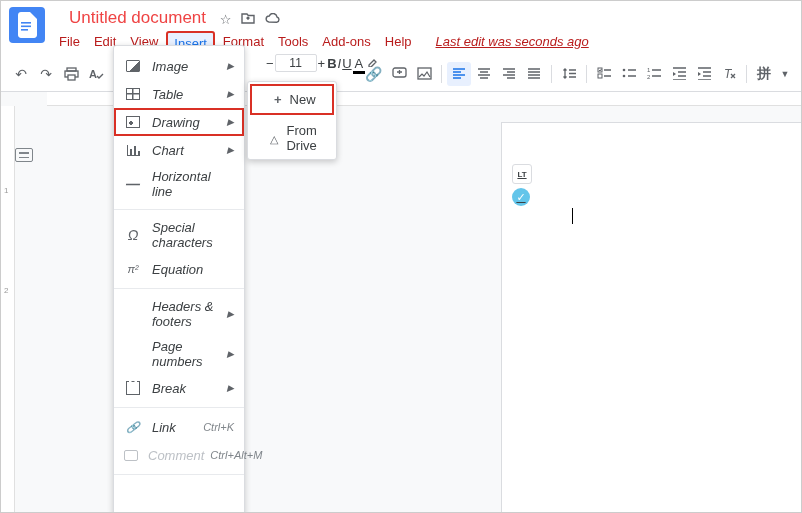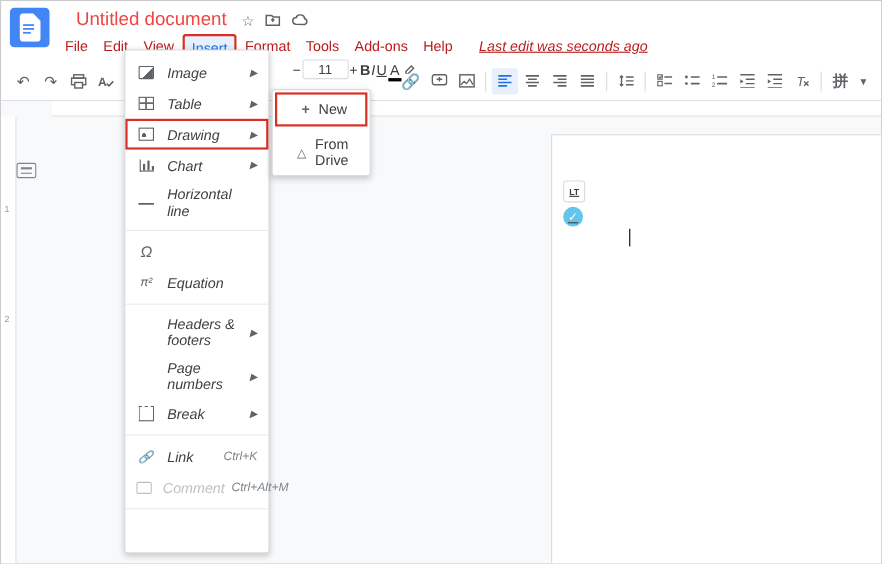--- a/index.html
+++ b/index.html
@@ -417,20 +417,21 @@
     <span class="mi-label">Chart</span>
     <span class="mi-arrow">▶</span>
   </div>
   <div class="menu-item">
     <span class="mi-icon ico-hr"></span>
     <span class="mi-label">Horizontal line</span>
   </div>
   <div class="menu-sep"></div>
   <div class="menu-item">
     <span class="mi-icon ico-omega"></span>
+    <span class="mi-label">Special characters</span>
   </div>
   <div class="menu-item">
     <span class="mi-icon ico-pi"></span>
     <span class="mi-label">Equation</span>
   </div>
   <div class="menu-sep"></div>
   <div class="menu-item">
     <span class="mi-icon"></span>
     <span class="mi-label">Headers &amp; footers</span>
     <span class="mi-arrow">▶</span>

